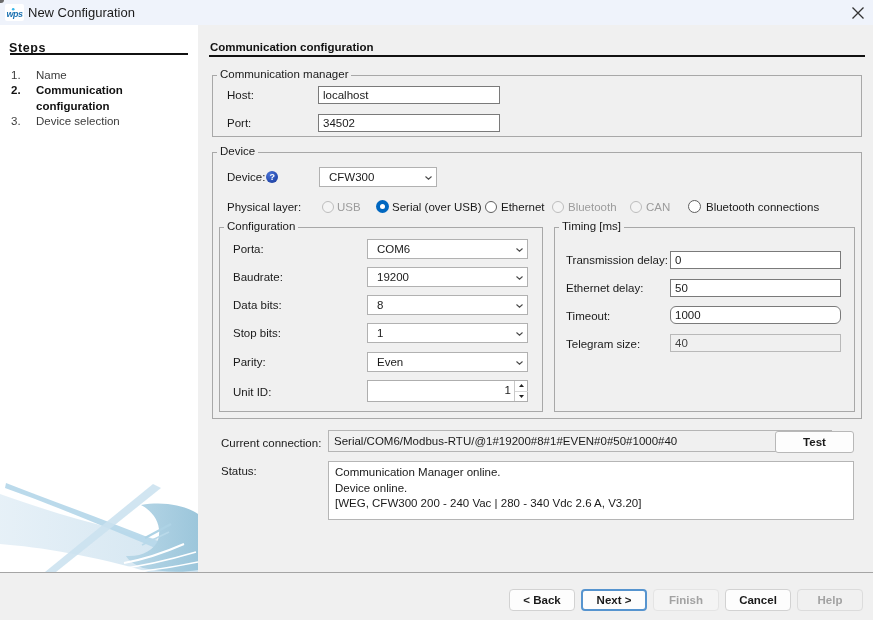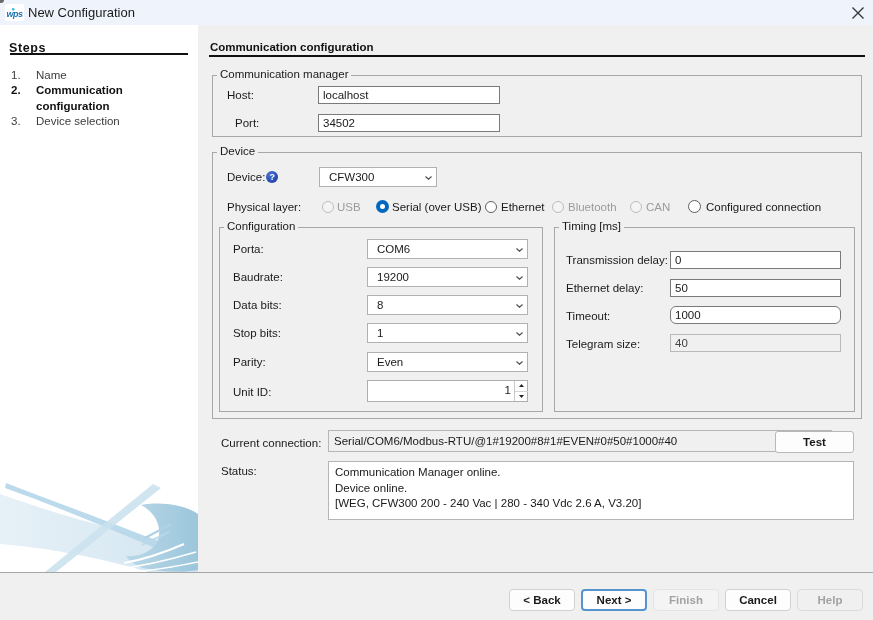--- a/index.html
+++ b/index.html
@@ -100,21 +100,21 @@
 </div>
 
 <div class="abs" id="mh">Communication configuration</div>
 <div class="abs" id="mh-line"></div>
 
 <div class="abs gbox" style="left:212px; top:75px; width:650px; height:62px;">
   <span class="glabel">Communication manager</span>
 </div>
 <div class="lab" style="left:227px; top:89px;">Host:</div>
 <div class="inp" style="left:318px; top:86px; width:182px; height:18px;">localhost</div>
-<div class="lab" style="left:227px; top:117px;margin-left:8px;">Port:</div>
+<div class="lab" style="left:227px; top:117px;">Port:</div>
 <div class="inp" style="left:318px; top:114px; width:182px; height:18px;">34502</div>
 
 <div class="abs gbox" style="left:212px; top:152px; width:650px; height:267px;">
   <span class="glabel">Device</span>
 </div>
 <div class="lab" style="left:227px; top:171px;">Device:</div>
 <svg class="abs" style="left:266px; top:171px;" width="12" height="12" viewBox="0 0 12 12">
   <defs>
       <radialGradient id="hg" cx="0.35" cy="0.3" r="0.9">
         <stop offset="0" stop-color="#4a73d6"></stop>
@@ -136,21 +136,21 @@
 <div class="lab gray" style="left:337px; top:201px;">USB</div>
 <div class="radio sel" style="left:376px; top:200px;"></div>
 <div class="lab" style="left:392px; top:201px;">Serial (over USB)</div>
 <div class="radio" style="left:485px; top:201px;"></div>
 <div class="lab" style="left:501px; top:201px;">Ethernet</div>
 <div class="radio dis" style="left:552px; top:201px;"></div>
 <div class="lab gray" style="left:568px; top:201px;">Bluetooth</div>
 <div class="radio dis" style="left:630px; top:201px;"></div>
 <div class="lab gray" style="left:646px; top:201px;">CAN</div>
 <div class="radio" style="left:688px; top:200px; width:13px; height:13px;"></div>
-<div class="lab" style="left:706px; top:201px;">Configured connection</div>
+<div class="lab" style="left:706px; top:201px;">Bluetooth connections</div>
 
 <div class="abs gbox" style="left:219px; top:227px; width:324px; height:185px;">
   <span class="glabel">Configuration</span>
 </div>
 <div class="lab" style="left:233px; top:243px;">Porta:</div>
 <div class="combo" style="left:367px; top:239px; width:161px; height:20px;">COM6
   <svg class="chev" width="7" height="4" viewBox="0 0 7 4">
       <path d="M0.5 0.5 L3.5 3.2 L6.5 0.5" stroke="#4a4a4a" stroke-width="1.1" fill="none"></path>
     </svg>
 </div>

